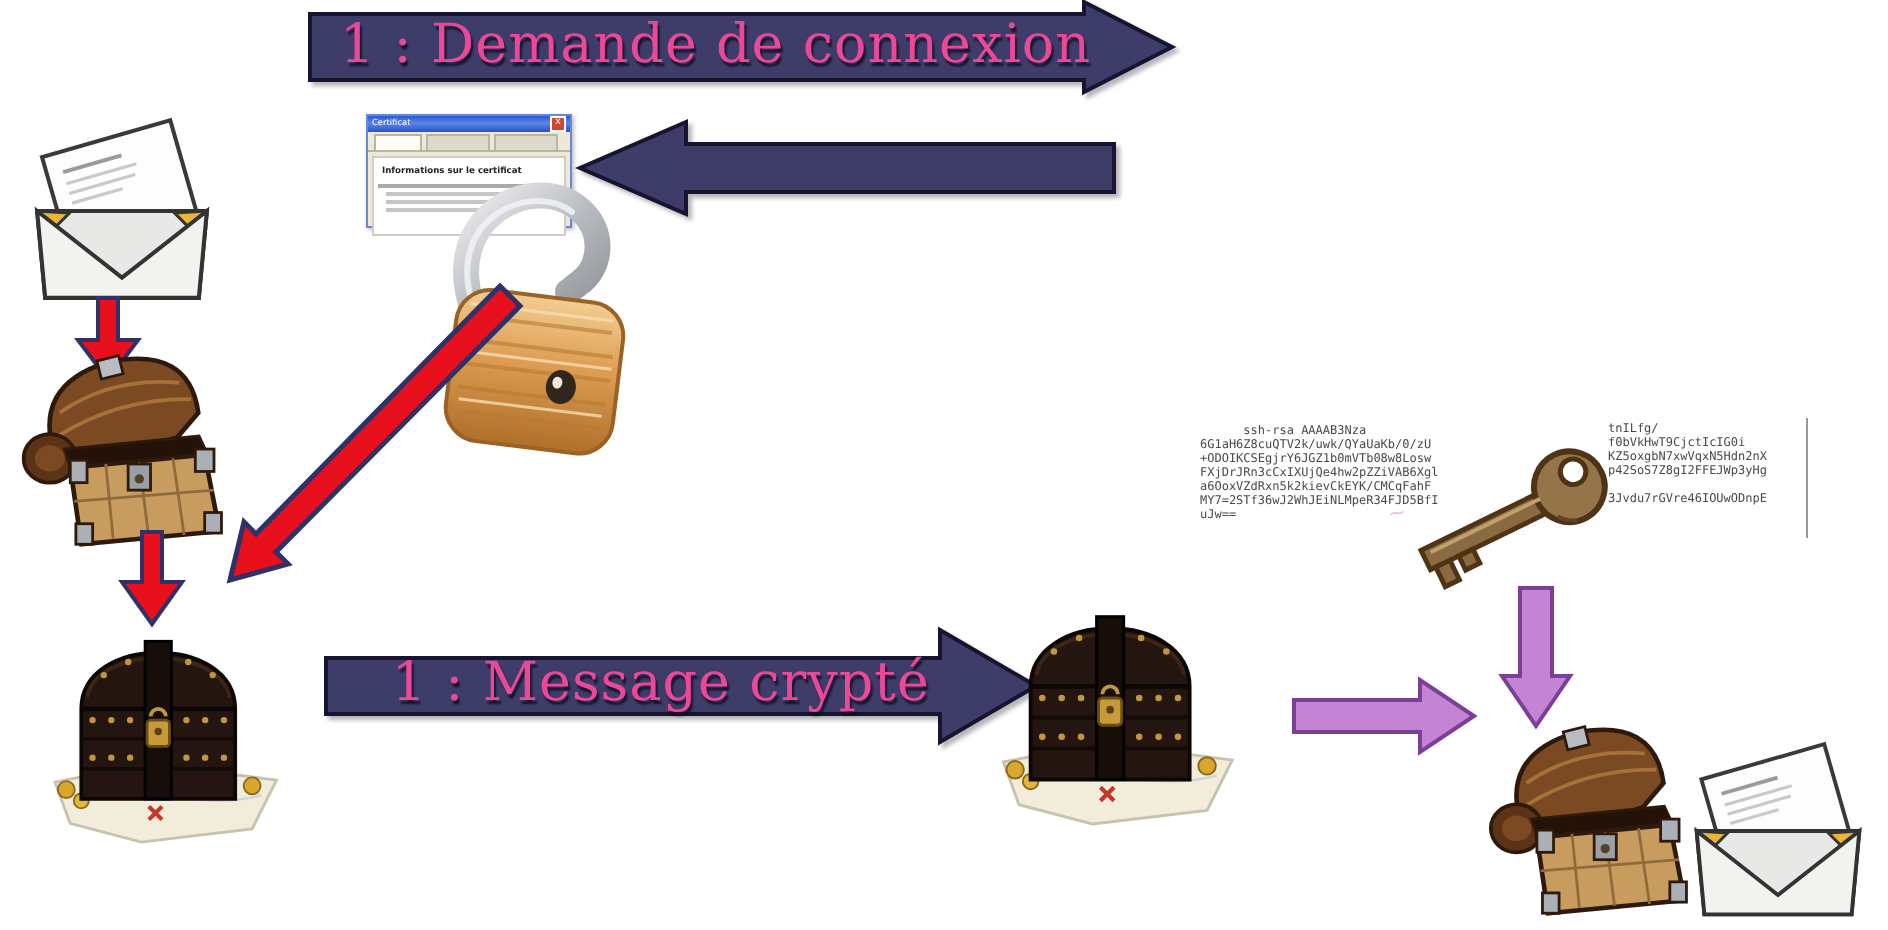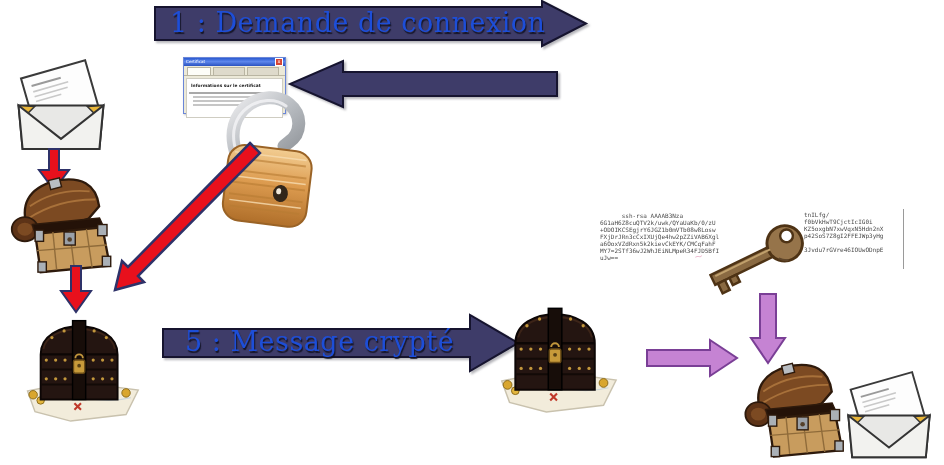--- a/index.html
+++ b/index.html
@@ -2,22 +2,22 @@
 <html><head>
 <meta charset="utf-8">
 <style>
   html,body{margin:0;padding:0;background:#fff;}
   #canvas{position:relative;width:944px;height:465px;background:#fff;overflow:hidden;
           font-family:"DejaVu Sans",sans-serif;}
   .abs{position:absolute;}
 
   
   .step-label{
-    position:absolute;color:#1d4ed8;font-family:"DejaVu Serif",serif;
-    text-align:left;text-shadow:1px 2px 1px rgba(15,15,30,.85);
+    position:absolute;color:#ec4899;font-family:"DejaVu Serif",serif;
+    text-align:right;text-shadow:1px 2px 1px rgba(15,15,30,.85);
     letter-spacing:.5px;white-space:nowrap;
   }
   .arrow-shadow{filter:drop-shadow(2px 2px 1px rgba(120,120,130,.55));}
 
   
   .cert-dialog{position:absolute;left:183px;top:57px;width:101px;height:55px;
     background:#ece9d8;border:1px solid #6a86d8;box-shadow:1px 1px 2px rgba(0,0,0,.25);}
   .cert-title{height:8px;background:linear-gradient(#2a5ad0,#5d86ec 45%,#2a52c0);
     display:flex;align-items:center;justify-content:space-between;padding:0 2px;}
   .cert-title-text{color:#fff;font-size:6px;line-height:6px;transform:scale(.7);
@@ -152,21 +152,21 @@
   </svg>
   <div class="step-label" style="left:170px;top:7px;width:365px;font-size:27px;line-height:32px">1 : Demande de connexion</div>
 
   <svg class="abs arrow-shadow" style="left:287px;top:58px" width="273" height="52">
     <polygon points="270,14 56,14 56,3 3,26 56,49 56,38 270,38" fill="#3e3c69" stroke="#16142f" stroke-width="2"></polygon>
   </svg>
 
   <svg class="abs arrow-shadow" style="left:160px;top:312px" width="362" height="62">
     <polygon points="3,17 310,17 310,3 358,31 310,59 310,45 3,45" fill="#3e3c69" stroke="#16142f" stroke-width="2"></polygon>
   </svg>
-  <div class="step-label" style="left:185px;top:325px;width:280px;font-size:27px;line-height:34px">5 : Message crypté</div>
+  <div class="step-label" style="left:185px;top:325px;width:280px;font-size:27px;line-height:34px">1 : Message crypté</div>
 
   <div class="cert-dialog">
     <div class="cert-title">
       <span class="cert-title-text">Certificat</span>
       <span class="cert-close">x</span>
     </div>
     <div class="cert-tabs">
       <div class="cert-tab"></div>
       <div class="cert-tab ghost"></div>
       <div class="cert-tab ghost"></div>

